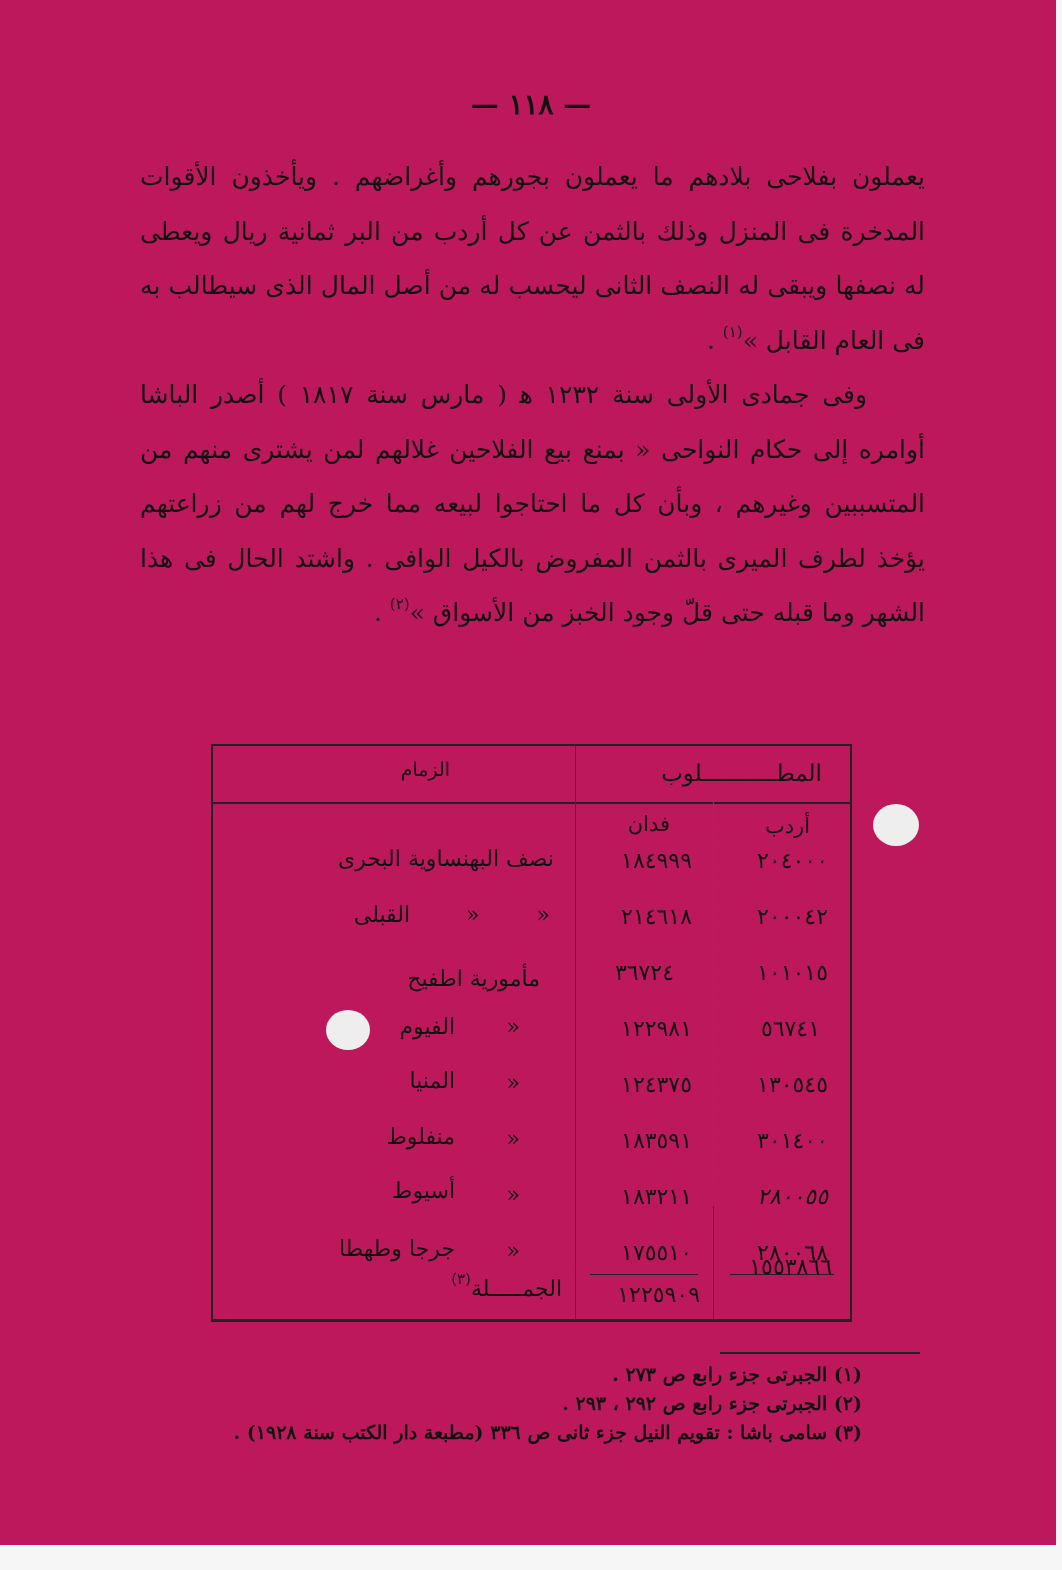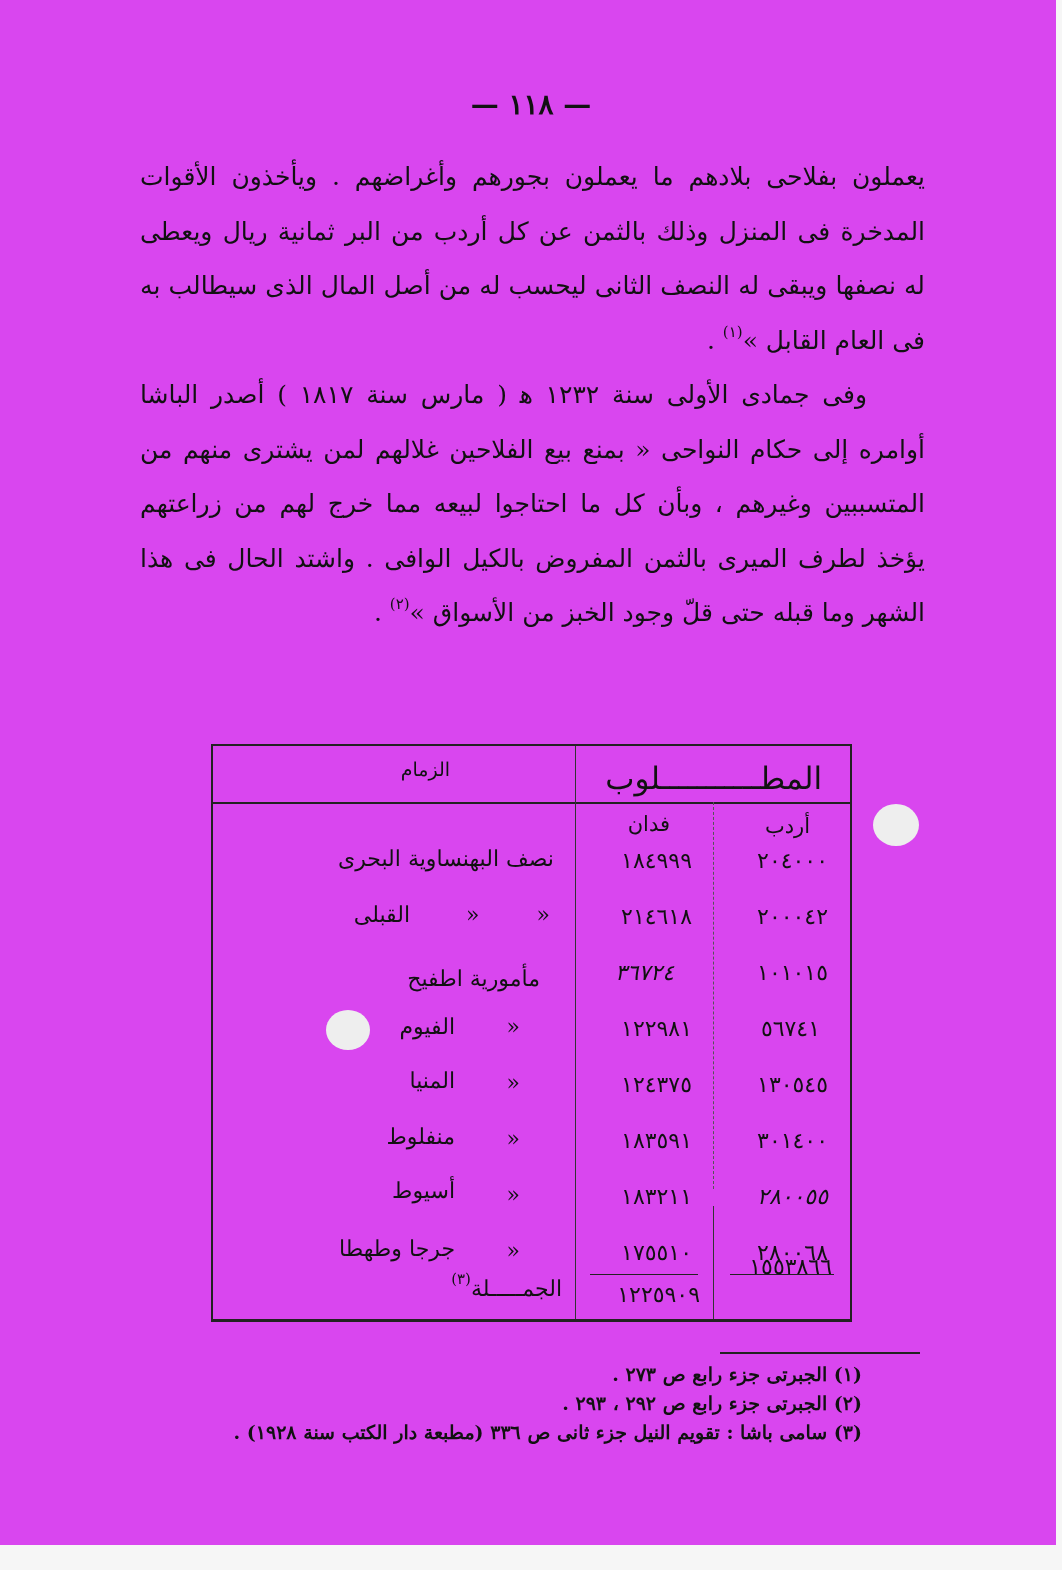--- a/index.html
+++ b/index.html
@@ -4,21 +4,21 @@
 <style>
   html, body { margin: 0; padding: 0; }
   body {
     width: 1062px; height: 1570px; background: #f6f6f6;
     font-family: "DejaVu Serif", "Liberation Serif", serif;
     color: #111;
     position: relative; overflow: hidden;
   }
   .page {
     position: absolute; left: 0; top: 0; width: 1056px; height: 1545px;
-    background: #d946ef;
+    background: #be185d;
   }
   .page-number {
     position: absolute; top: 88px; left: 0; width: 1062px;
     text-align: center; font-size: 28px; font-weight: bold; direction: rtl;
     letter-spacing: 2px;
   }
   .body-text {
     position: absolute; left: 140px; width: 785px; top: 150px;
     direction: rtl; text-align: justify;
     font-size: 25px; line-height: 54.5px;
@@ -74,39 +74,39 @@
     <p class="indent last-line"><span>وفى جمادى الأولى سنة ١٢٣٢ ﻫ ( مارس سنة ١٨١٧ ) أصدر الباشا أوامره إلى حكام النواحى « بمنع بيع الفلاحين غلالهم لمن يشترى منهم من المتسببين وغيرهم ، وبأن كل ما احتاجوا لبيعه مما خرج لهم من زراعتهم يؤخذ لطرف الميرى بالثمن المفروض بالكيل الوافى . واشتد الحال فى هذا الشهر وما قبله حتى قلّ وجود الخبز من الأسواق »</span><sup>(٢)</sup><span> .</span></p>
   </div>
 
   <div class="table-wrap">
     <div class="hdr-row"></div>
 
     <div class="col-div" style="right:274px;"></div>
     <div class="col-div dash" style="right:136px; top:56px; bottom:130px;"></div>
     <div class="col-div" style="right:136px; top:460px;"></div>
 
-    <div class="cell" style="right:28px; top:14px; font-size:31px;">المطـــــــــــلوب</div>
+    <div class="cell" style="right:28px; top:14px; font-size:23px;">المطـــــــــــلوب</div>
     <div class="cell" style="right:400px; top:12px; font-size:19px;">الزمام</div>
     <div class="cell subhdr" style="right:40px; top:68px;">أردب</div>
     <div class="cell subhdr" style="right:180px; top:66px;">فدان</div>
 
     <div>
       <div class="cell" style="right:22px; top:102px;">٢٠٤٠٠٠</div>
       <div class="cell" style="right:158px; top:102px;">١٨٤٩٩٩</div>
       <div class="cell" style="right:296px; top:100px;">نصف البهنساوية البحرى</div>
     </div>
     <div>
       <div class="cell" style="right:22px; top:158px;">٢٠٠٠٤٢</div>
       <div class="cell" style="right:158px; top:158px;">٢١٤٦١٨</div>
       <div class="cell" style="right:300px; top:156px; word-spacing:50px;">« «</div>
       <div class="cell" style="right:440px; top:156px;">القبلى</div>
     </div>
     <div>
       <div class="cell" style="right:22px; top:214px;">١٠١٠١٥</div>
-      <div class="cell" style="right:176px; top:214px;font-style:italic;">٣٦٧٢٤</div>
+      <div class="cell" style="right:176px; top:214px;">٣٦٧٢٤</div>
       <div class="cell" style="right:310px; top:212px;margin-top:8px;">مأمورية اطفيح</div>
     </div>
     <div>
       <div class="cell" style="right:30px; top:270px;">٥٦٧٤١</div>
       <div class="cell" style="right:158px; top:270px;">١٢٢٩٨١</div>
       <div class="cell" style="right:330px; top:268px;">«</div>
       <div class="cell" style="right:395px; top:268px;">الفيوم</div>
     </div>
     <div>
       <div class="cell" style="right:22px; top:326px;">١٣٠٥٤٥</div>

